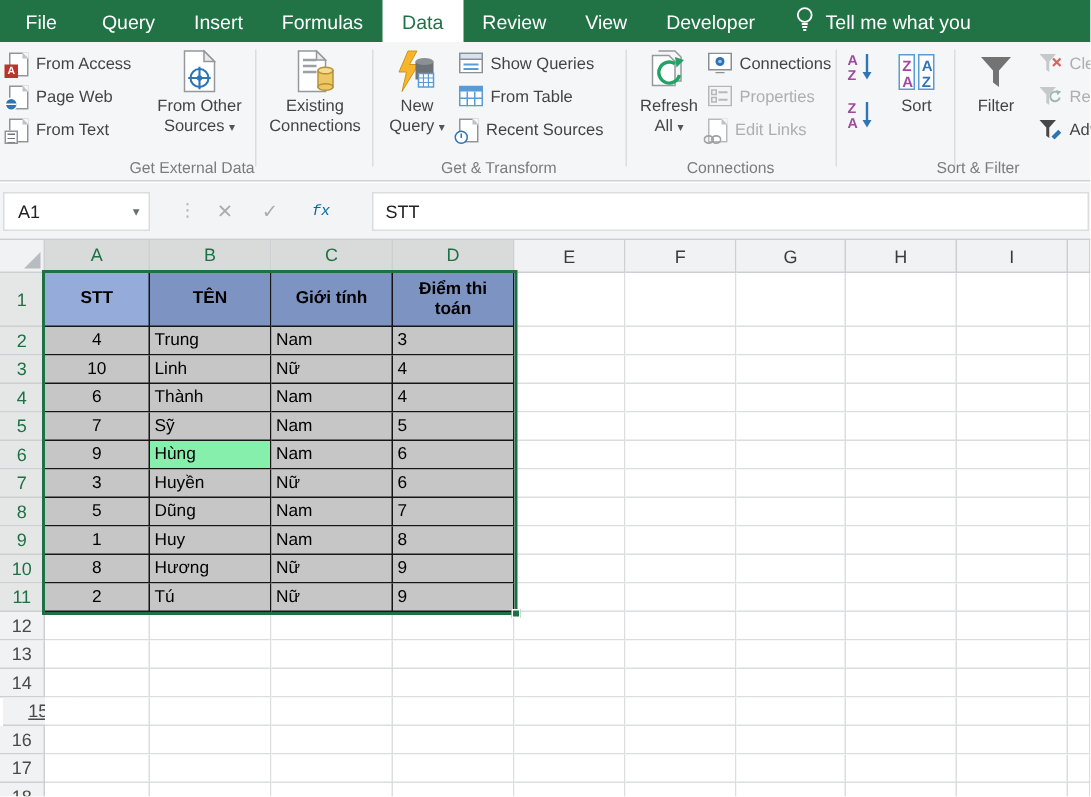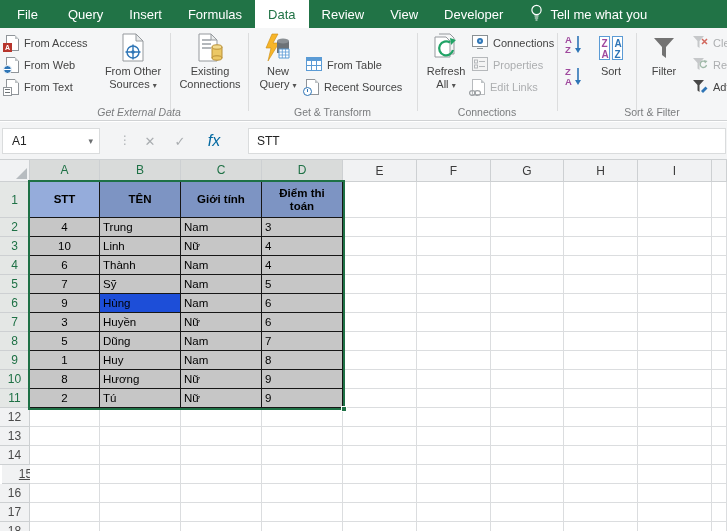--- a/index.html
+++ b/index.html
@@ -36,21 +36,21 @@
   .badge.clock { background:#fff; border:1px solid #2E75B6; border-radius:50%; }
   .badge.clock::after { content:""; position:absolute; left:3px; top:1px; width:1px; height:3px; background:#2E75B6; }
   .pg.gray { border-color:#B7BABD; }
 
   
   #fbar { position:absolute; left:0; top:122px; width:727px; height:38px; background:#F3F4F5; border-bottom:1px solid #CDD0D2; }
   #namebox { position:absolute; left:2px; top:6px; width:98px; height:26px; background:#fff; border:1px solid #DADCDD; display:flex; align-items:center; font-size:12px; color:#222; padding:0 6px 0 9px; }
   #namebox .nb-caret { margin-left:auto; font-size:9px; color:#6B6E70; }
   #fbar .dots { position:absolute; left:119px; top:11px; color:#AFB3B6; font-size:12px; letter-spacing:1px; }
   .fxbtn { position:absolute; top:8px; width:24px; height:22px; display:flex; align-items:center; justify-content:center; font-size:13px; color:#A9ADB0; }
-  #fx-label { font-family:Liberation Sans, sans-serif; font-style:italic; color:#0369a1; font-size:16px; }
+  #fx-label { font-family:Liberation Mono, monospace; font-style:italic; color:#0369a1; font-size:10px; }
   #fxfield { position:absolute; left:248px; top:6px; width:478px; height:26px; background:#fff; border:1px solid #DADCDD; display:flex; align-items:center; padding-left:8px; font-size:12px; color:#222; }
 
   
   #grid { position:absolute; left:0; top:160px; width:727px; height:371px; background:#fff; overflow:hidden; }
   #grid > div { position:absolute; }
   .ch { background:#F1F2F3; color:#3C3C3C; font-size:12px; display:flex; align-items:center; justify-content:center; border-right:1px solid #CDD0D2; border-bottom:1px solid #CDD0D2; }
   .ch.sel { background:#D9DBDA; color:#1E7145; border-bottom:2px solid #1E7145; }
   .rh { background:#F1F2F3; color:#4A4A4A; font-size:12px; display:flex; align-items:center; justify-content:center; border-right:1px solid #CDD0D2; border-bottom:1px solid #CDD0D2; }
   .rh.sel { background:#E4E7E5; color:#1E7145; }
   .corner { background:#F1F2F3; border-right:1px solid #CDD0D2; border-bottom:1px solid #CDD0D2; }
@@ -92,21 +92,21 @@
         <span class="fold"></span>
         <span class="badge access">A</span>
       </span>
     <span>From Access</span>
   </div>
   <div class="rsmall" style="left:6px;top:27px;">
     <span class="pg">
         <span class="fold"></span>
         <span class="badge web"></span>
       </span>
-    <span>From Web</span>
+    <span>Page Web</span>
   </div>
   <div class="rsmall" style="left:6px;top:49px;">
     <span class="pg">
         <span class="fold"></span>
         <span class="badge text"></span>
       </span>
     <span>From Text</span>
   </div>
 
   <div class="rbig" style="left:101px;width:64px;">
@@ -133,37 +133,47 @@
           <path d="M6,7 h9 M6,11 h9 M6,15 h9" stroke="#9AA0A5" stroke-width="1.6"></path>
           <path d="M16,14 h10 v11 h-10 z" fill="#ECC865" stroke="#B98F36"></path>
           <ellipse cx="21" cy="14" rx="5" ry="2.2" fill="#F3DB8F" stroke="#B98F36"></ellipse>
           <ellipse cx="21" cy="25" rx="5" ry="2.2" fill="#ECC865" stroke="#B98F36"></ellipse>
         </svg>
     </span>
     <span class="lbl">Existing</span>
     <span class="lbl">Connections</span>
   </div>
 
-  <div class="rg-label" style="left:15px;width:248px;font-style:italic;">Get External Data</div>
+  <div class="rg-label" style="left:4px;width:248px;">Get External Data</div>
   <div class="gsep" style="left:248px;"></div>
 
   <div class="rbig" style="left:253px;width:50px;">
     <span class="ic">
       <svg width="30" height="30" viewBox="0 0 30 30">
           <polygon points="9,1 3,15 8,15 5,28 16,10 10,10 15,1" fill="#F7B529" stroke="#C98C12" stroke-width="0.6"></polygon>
           <path d="M14,8 h12 v12 h-12 z" fill="#6D7276"></path>
           <ellipse cx="20" cy="8" rx="6" ry="2.4" fill="#8B9094"></ellipse>
           <path d="M16,16 h10 v9 h-10 z" fill="#fff" stroke="#5B9BD5"></path>
           <path d="M16,19 h10 M16,22 h10 M19.3,16 v9 M22.6,16 v9" stroke="#5B9BD5" stroke-width="0.8"></path>
         </svg>
     </span>
     <span class="lbl">New</span>
     <span class="lbl"><span>Query</span> <span class="caret">▾</span></span>
   </div>
 
+  <div class="rsmall" style="left:306px;top:5px;">
+    <span>
+      <svg width="16" height="14" viewBox="0 0 16 14">
+          <rect x="0.5" y="0.5" width="15" height="13" fill="#fff" stroke="#8A9094"></rect>
+          <rect x="0.5" y="0.5" width="15" height="4" fill="#D9E2F3" stroke="#8A9094"></rect>
+          <path d="M3,8 h10 M3,11 h10" stroke="#5B9BD5" stroke-width="1.2"></path>
+        </svg>
+    </span>
+    <span>Show Queries</span>
+  </div>
   <div class="rsmall" style="left:306px;top:27px;">
     <span>
       <svg width="16" height="14" viewBox="0 0 16 14">
           <rect x="0.5" y="0.5" width="15" height="13" fill="#fff" stroke="#5B9BD5"></rect>
           <rect x="0.5" y="0.5" width="15" height="3.5" fill="#5B9BD5"></rect>
           <path d="M0.5,8.5 h15 M5.5,4 v10 M10.5,4 v10" stroke="#5B9BD5" stroke-width="1"></path>
         </svg>
     </span>
     <span>From Table</span>
   </div>
@@ -385,21 +395,21 @@
     <div class="tc" style="left: 181px; top: 115px; width: 81px; height: 19px; background: rgb(198, 198, 198);">Nam</div>
     <div class="tc" style="left: 262px; top: 115px; width: 81px; height: 19px; background: rgb(198, 198, 198);">5</div>
     <div class="ec" style="left: 343px; top: 115px; width: 74px; height: 19px;"></div>
     <div class="ec" style="left: 417px; top: 115px; width: 74px; height: 19px;"></div>
     <div class="ec" style="left: 491px; top: 115px; width: 73px; height: 19px;"></div>
     <div class="ec" style="left: 564px; top: 115px; width: 74px; height: 19px;"></div>
     <div class="ec" style="left: 638px; top: 115px; width: 74px; height: 19px;"></div>
     <div class="ec" style="left: 712px; top: 115px; width: 15px; height: 19px;"></div>
     <div class="rh sel" style="left: 0px; top: 134px; width: 30px; height: 19px;">6</div>
     <div class="tc center" style="left: 30px; top: 134px; width: 70px; height: 19px; background: rgb(198, 198, 198);">9</div>
-    <div class="tc" style="left: 100px; top: 134px; width: 81px; height: 19px; background: #1d4ed8;">Hùng</div>
+    <div class="tc" style="left: 100px; top: 134px; width: 81px; height: 19px; background: #86efac;">Hùng</div>
     <div class="tc" style="left: 181px; top: 134px; width: 81px; height: 19px; background: rgb(198, 198, 198);">Nam</div>
     <div class="tc" style="left: 262px; top: 134px; width: 81px; height: 19px; background: rgb(198, 198, 198);">6</div>
     <div class="ec" style="left: 343px; top: 134px; width: 74px; height: 19px;"></div>
     <div class="ec" style="left: 417px; top: 134px; width: 74px; height: 19px;"></div>
     <div class="ec" style="left: 491px; top: 134px; width: 73px; height: 19px;"></div>
     <div class="ec" style="left: 564px; top: 134px; width: 74px; height: 19px;"></div>
     <div class="ec" style="left: 638px; top: 134px; width: 74px; height: 19px;"></div>
     <div class="ec" style="left: 712px; top: 134px; width: 15px; height: 19px;"></div>
     <div class="rh sel" style="left: 0px; top: 153px; width: 30px; height: 19px;">7</div>
     <div class="tc center" style="left: 30px; top: 153px; width: 70px; height: 19px; background: rgb(198, 198, 198);">3</div>

